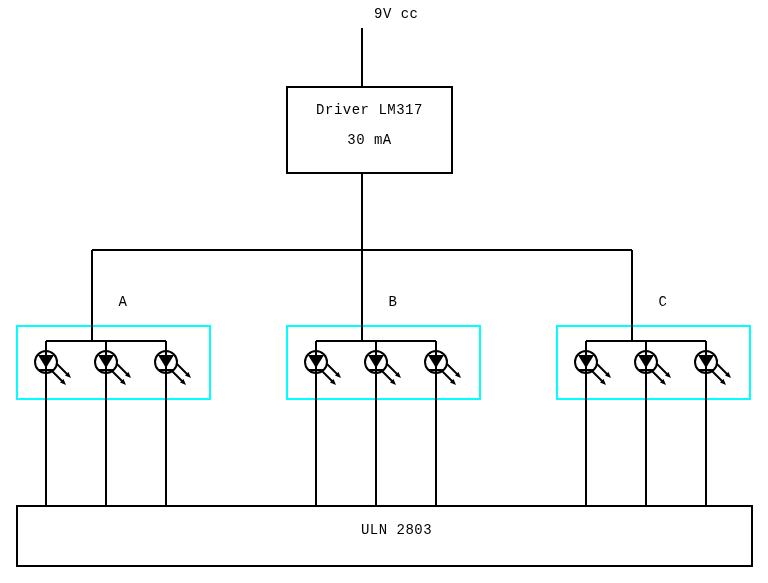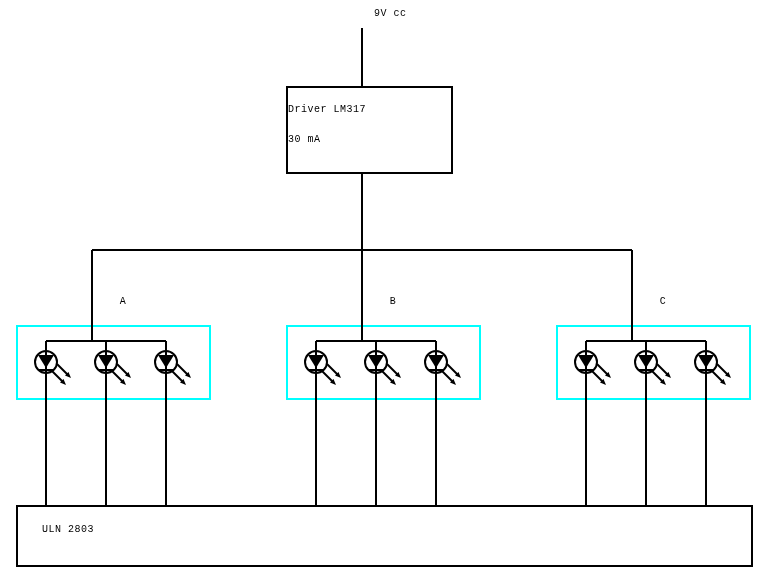--- a/index.html
+++ b/index.html
@@ -20,21 +20,21 @@
     background: #ffffff;
     overflow: hidden;
   }
   .wiring-svg {
     position: absolute;
     left: 0;
     top: 0;
   }
   .label {
     position: absolute;
-    font-size: 10px;
+    font-size: 14px;
     line-height: 16px;
     letter-spacing: 0.5px;
     white-space: pre;
     color: #000000;
   }
   .label.centered {
     text-align: center;
   }
   .component-box {
     position: absolute;
@@ -42,32 +42,34 @@
     border: 2px solid #000000;
     background: transparent;
   }
   .driver-box {
     left: 286px;
     top: 86px;
     width: 167px;
     height: 88px;
     display: flex;
     flex-direction: column;
+    align-items: center;
     padding-top: 13px;
     row-gap: 12px;
   }
   .driver-box .label {
     position: static;
     line-height: 18px;
   }
   .uln-box {
     left: 16px;
     top: 505px;
     width: 737px;
     height: 62px;
+    text-align: center;
     padding-top: 14px;
   }
   .uln-box .label {
     position: static;
     line-height: 18px;
     text-indent: 24px;
   }
   .supply-label {
     left: 374px;
     top: 6px;

